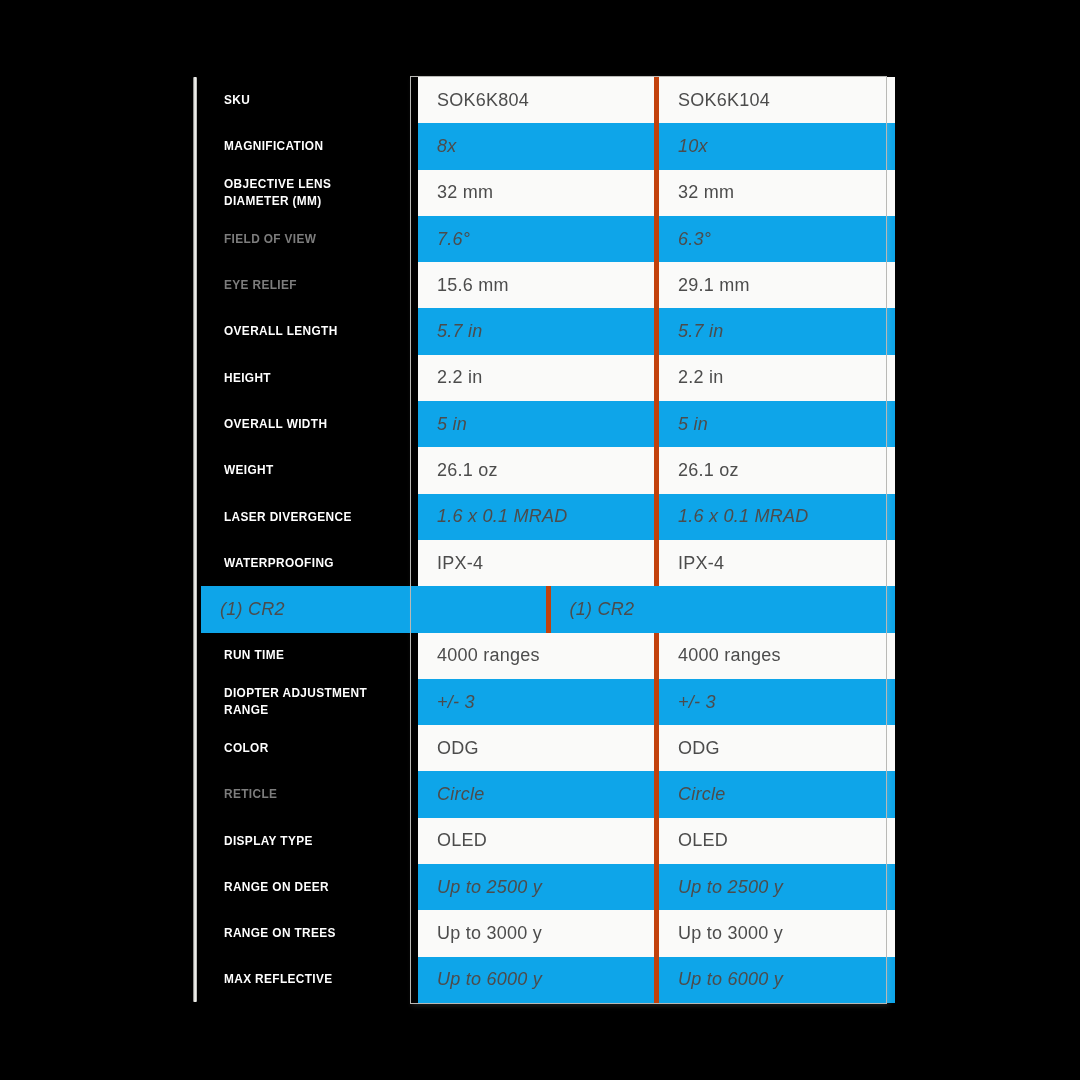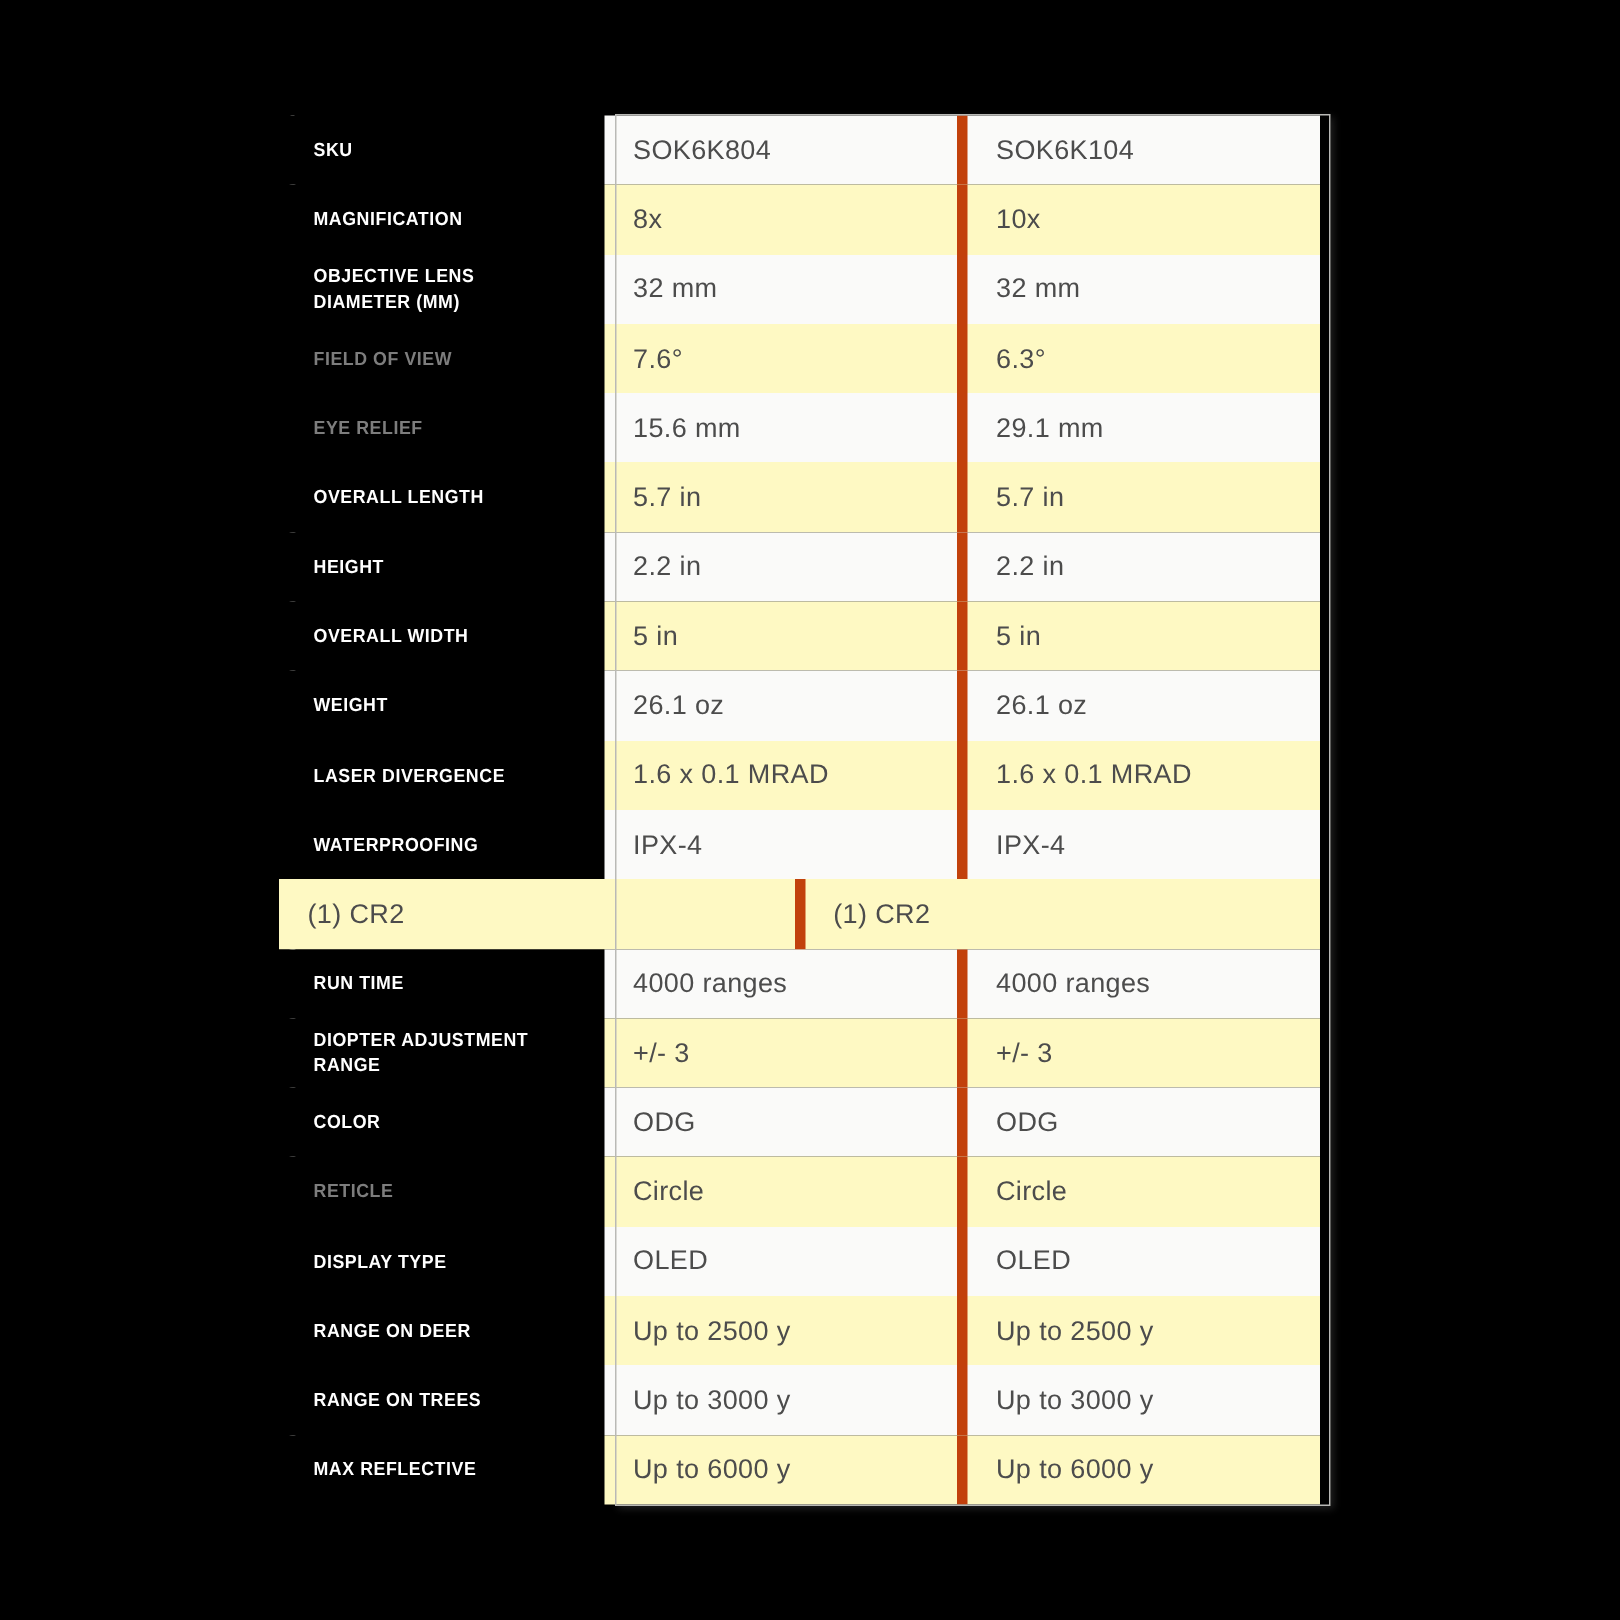--- a/index.html
+++ b/index.html
@@ -26,21 +26,21 @@
     top: 77px;
     width: 4px;
     height: 925px;
     background: linear-gradient(to right, #6a6a68 0%, #e8e8e4 40%, #f2f2ee 70%, #9a9a97 100%);
     border-radius: 1px;
   }
 
   
   #spec-table {
     position: absolute;
-    left: 186px;
+    left: 201px;
     top: 77px;
     width: 694px;
     height: 926px;
   }
 
   .spec-row {
     position: relative;
     display: flex;
     align-items: stretch;
     height: 46.3px;
@@ -78,26 +78,26 @@
     align-items: center;
     padding-left: 19px;
     padding-right: 10px;
     font-size: 18px;
     font-weight: 400;
     color: #4c4c4c;
     letter-spacing: 0.25px;
     white-space: nowrap;
   }
   .value-cell.col-b {
-    border-left: 7px solid #c2410c;
+    border-left: 5px solid #c2410c;
   }
 
   
   .spec-row.odd .value-cell  { background: #fafaf9; }
-  .spec-row.even .value-cell { background: #fef9c3; }
+  .spec-row.even .value-cell { background: #0ea5e9; font-style: italic; }
 
   
   #panel-frame {
     position: absolute;
     left: 410px;
     top: 76px;
     width: 477px;
     height: 928px;
     border: 1px solid #b9b9b6;
     box-shadow: 2px 2px 5px rgba(255,255,255,0.12);

